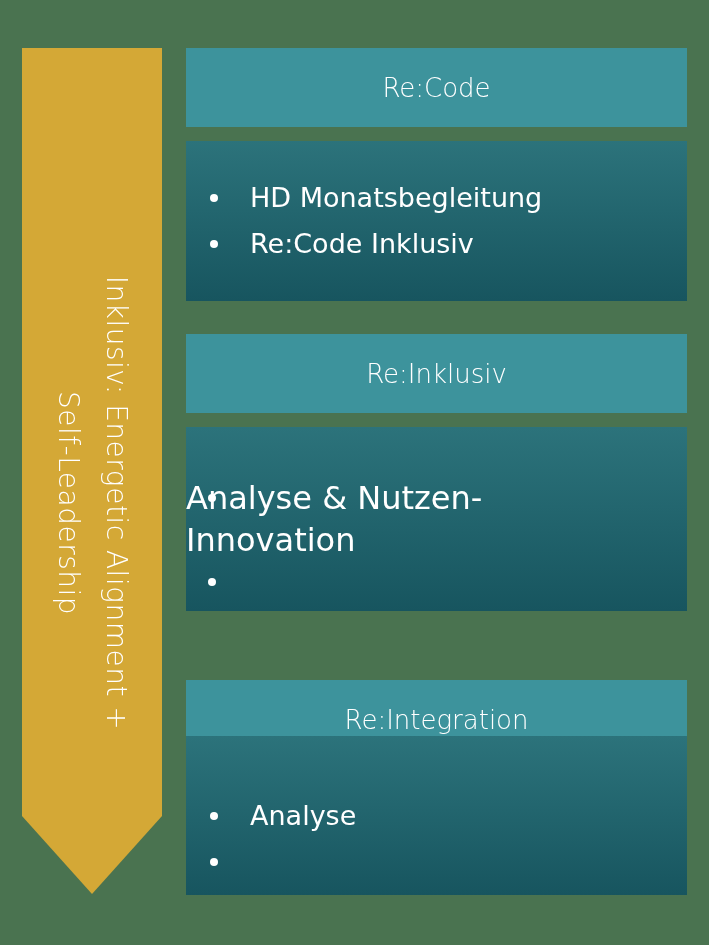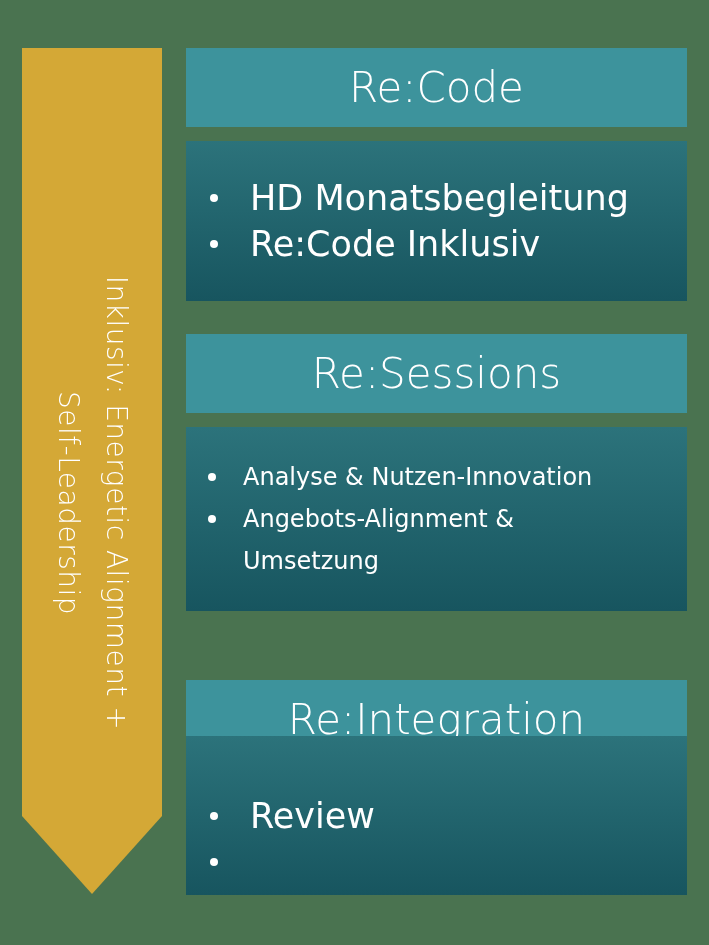--- a/index.html
+++ b/index.html
@@ -3,29 +3,29 @@
 <meta charset="utf-8">
 <style>
   html, body { margin:0; padding:0; }
   body { width:709px; height:945px; background:#4a7350; position:relative; overflow:hidden;
     font-family:"DejaVu Sans","Liberation Sans",sans-serif; color:#fff; }
   .arrow { position:absolute; left:22px; top:48px; width:140px; height:846px; }
   .arrow svg { position:absolute; left:0; top:0; }
   .arrow-text { position:absolute; left:70px; top:455px; width:620px; transform:translate(-50%,-50%) rotate(90deg);
     text-align:center; font-size:28px; line-height:48px; font-weight:300; letter-spacing:0.5px; white-space:nowrap; }
   .head { position:absolute; left:186px; width:501px; height:79px; background:#3d939c;
-    display:flex; align-items:center; justify-content:center; font-size:42px; font-weight:300; }
+    display:flex; align-items:center; justify-content:center; font-size:26px; font-weight:300; }
   .body { position:absolute; left:186px; width:501px; background:linear-gradient(#2c737b,#17555f);
     display:flex; flex-direction:column; justify-content:center; box-sizing:border-box; }
   .body ul { margin:0; padding:0; list-style:none; }
   .body li { position:relative; }
   .body li .dot { position:absolute; width:8px; height:8px; border-radius:50%; background:#fff; }
-  .b1 li, .b3 li { font-size:35px; line-height:46px; padding-left:64px; }
+  .b1 li, .b3 li { font-size:27px; line-height:46px; padding-left:64px; }
   .b1 li .dot, .b3 li .dot { left:24px; top:19px; }
-  .b2 li { font-size:24px; line-height:42px; padding-left:57px; padding-right:40px; }
+  .b2 li { font-size:32px; line-height:42px; padding-right:40px; }
   .b2 li .dot { left:22px; top:17px; }
 </style>
 </head>
 <body>
 
 <div class="arrow">
   <svg width="140" height="846">
     <polygon points="0,0 140,0 140,768 70,846 0,768" fill="#d4a836"></polygon>
   </svg>
   <div class="arrow-text">
@@ -35,27 +35,27 @@
 </div>
 
 <div class="head" style="top:48px">Re:Code</div>
 <div class="body b1" style="top:141px;height:160px">
   <ul>
     <li><span class="dot"></span><span>HD Monatsbegleitung</span></li>
     <li><span class="dot"></span><span>Re:Code Inklusiv</span></li>
   </ul>
 </div>
 
-<div class="head" style="top:334px">Re:Sessions</div>
+<div class="head" style="top:334px">Re:Inklusiv</div>
 <div class="body b2" style="top:427px;height:184px">
   <ul>
     <li><span class="dot"></span><span>Analyse &amp; Nutzen-Innovation</span></li>
-    <li><span class="dot"></span><span>Angebots-Alignment &amp; Umsetzung</span></li>
+    <li><span class="dot"></span></li>
   </ul>
 </div>
 
 <div class="head" style="top:680px">Re:Integration</div>
 <div class="body b3" style="top:736px;height:159px">
   <ul>
-    <li><span class="dot"></span><span>Review</span></li>
+    <li><span class="dot"></span><span>Analyse</span></li>
     <li><span class="dot"></span></li>
   </ul>
 </div>
 
 </body></html>

